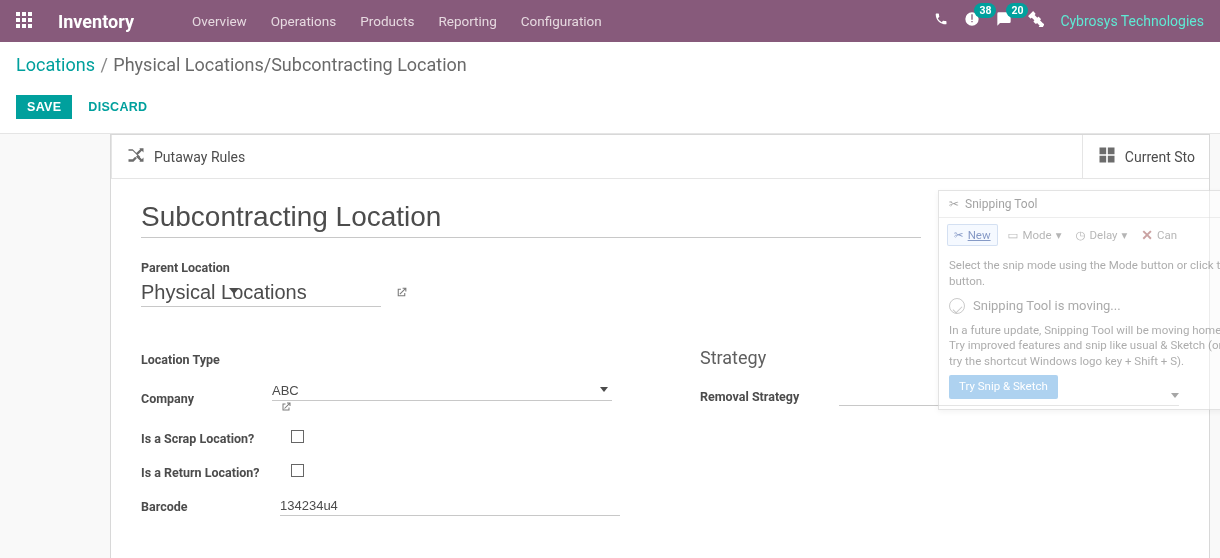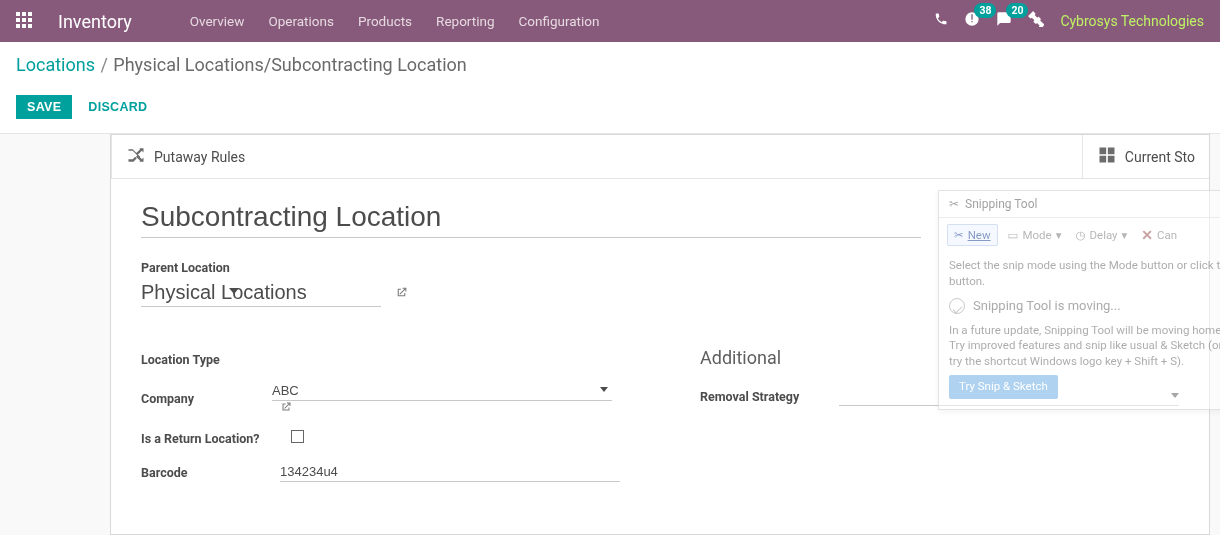--- a/index.html
+++ b/index.html
@@ -9,27 +9,27 @@
   .navbar {
     background: #875a7b;
     height: 42px;
     display: flex;
     align-items: center;
     padding: 0 16px;
     color: #fff;
   }
   .apps-icon { width: 18px; height: 18px; display: grid; grid-template-columns: repeat(3, 4px); grid-template-rows: repeat(3, 4px); gap: 2px; margin-right: 24px; cursor: pointer; }
   .apps-icon span { background: #fff; display: block; }
-  .brand { font-size: 18px; font-weight: 400; color: #fff; margin-right: 46px; }
+  .brand { font-size: 18px; font-weight: 700; color: #fff; margin-right: 46px; }
   .nav-menu { display: flex; gap: 0; }
   .nav-item { color: #e6d9e0; font-size: 13.5px; padding: 0 12px; cursor: pointer; }
   .nav-right { margin-left: auto; display: flex; align-items: center; gap: 16px; }
   .nav-icon { color: #fff; font-size: 15px; cursor: pointer; position: relative; }
   .badge { position: absolute; top: -8px; left: 10px; background: #00a09d; color: #fff; border-radius: 10px; font-size: 10.5px; font-weight: 700; padding: 1px 5px; }
-  .company-name { color: #bef264; font-size: 14px; }
+  .company-name { color: #5eead4; font-size: 14px; }
 
   
   .breadcrumb-bar { padding: 12px 16px 4px 16px; }
   .breadcrumb { font-size: 18px; color: #6a6a6a; }
   .breadcrumb a { color: #00a09d; text-decoration: none; }
   .breadcrumb .sep { color: #888; margin: 0 1px; }
   .breadcrumb .current { color: #6a6a6a; }
   .action-buttons { margin-top: 20px; display: flex; align-items: center; gap: 16px; }
   .btn-save { background: #00a09d; color: #fff; border: none; padding: 5px 11px; font-size: 12.5px; font-weight: 700; letter-spacing: .3px; cursor: pointer; }
   .btn-discard { background: none; border: none; color: #00a09d; font-size: 12.5px; font-weight: 700; letter-spacing: .3px; cursor: pointer; }
@@ -247,36 +247,40 @@
                 <span class="caret-sm"></span>
               </span>
               <span class="ext-link">
                 <svg width="12" height="12" viewBox="0 0 24 24" fill="#7a7a7a">
                     <path d="M14 3h7v7h-2V6.4l-9.3 9.3-1.4-1.4L17.6 5H14V3zM5 5h6v2H7v10h10v-4h2v6H5V5z"></path>
                   </svg>
               </span>
             </div>
           </div>
 
+          <div class="frow">
+            <div class="lbl">Is a Scrap Location?</div>
+            <div class="val"><span class="chk"></span></div>
+          </div>
 
           <div class="frow">
             <div class="lbl">Is a Return Location?</div>
             <div class="val"><span class="chk"></span></div>
           </div>
 
           <div class="frow">
             <div class="lbl">Barcode</div>
             <div class="val">
               <input class="inp-sm" value="134234u4" style="">
             </div>
           </div>
         </div>
 
         <div class="col">
-          <h3>Additional</h3>
+          <h3>Strategy</h3>
           <div class="frow">
             <div class="lbl">Removal Strategy</div>
             <div class="val">
               <div class="removal-line">
                 <span class="caret-sm"></span>
               </div>
             </div>
           </div>
         </div>
       </div>

